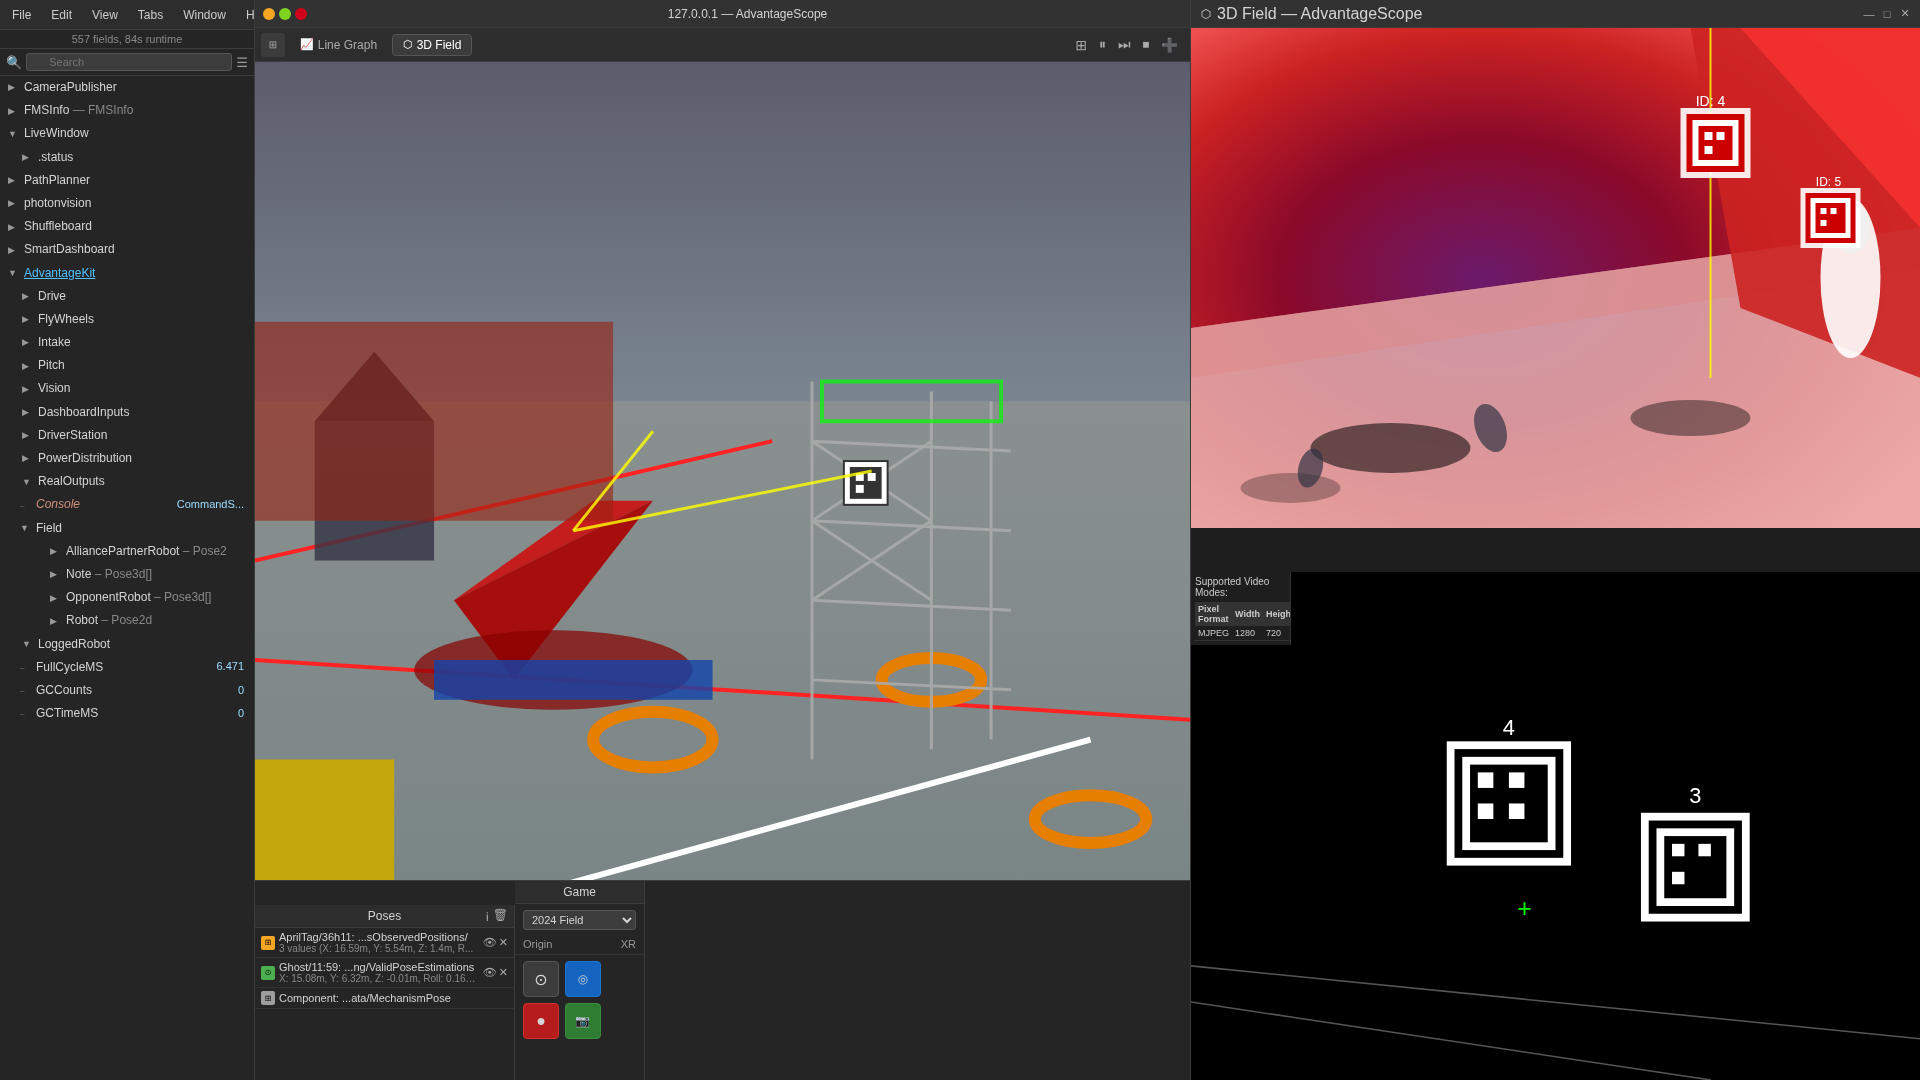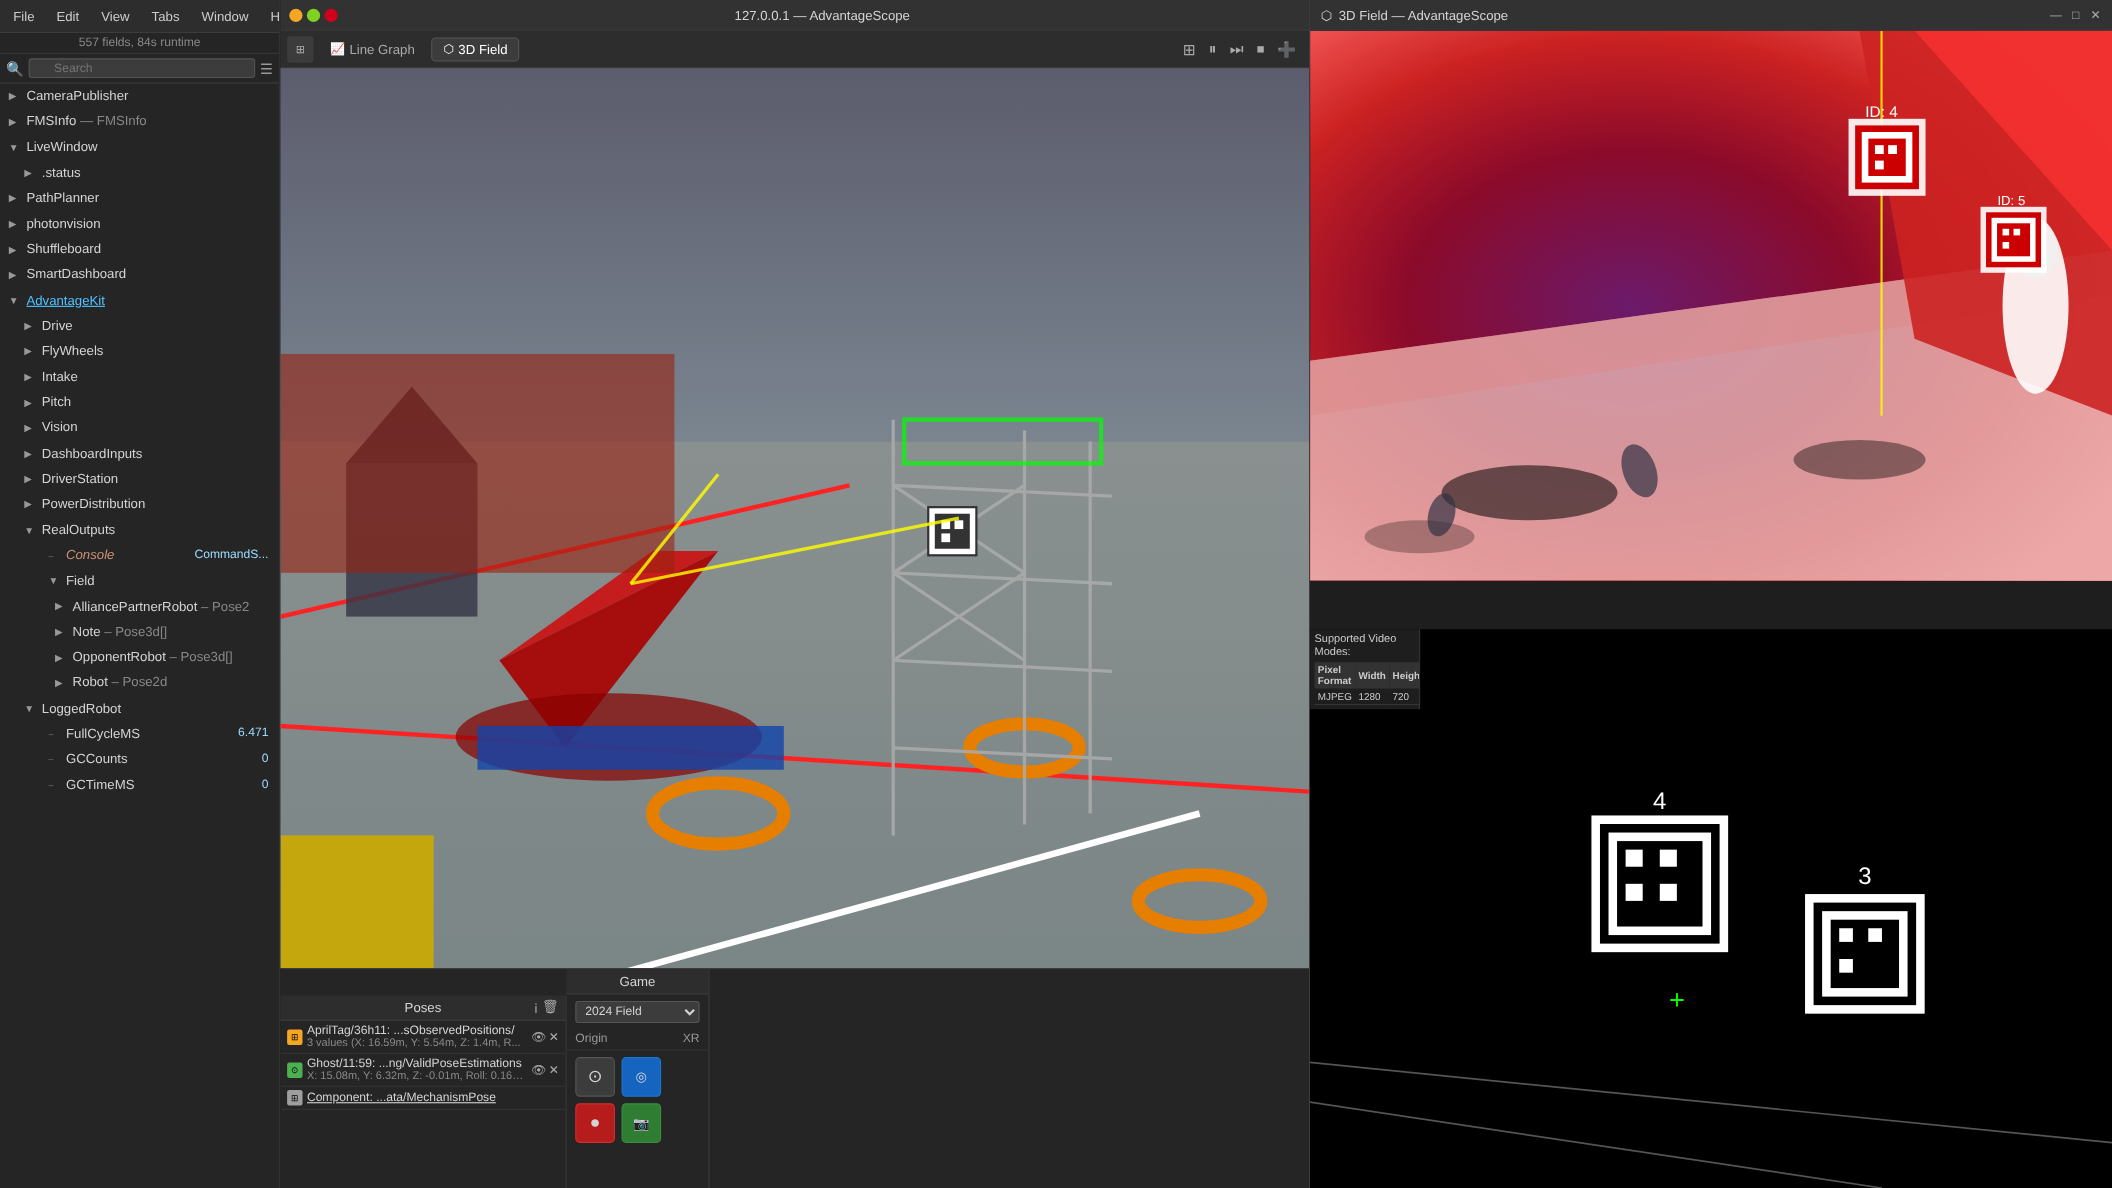--- a/index.html
+++ b/index.html
@@ -99,21 +99,21 @@
     .tree-label.underline { text-decoration: underline; color: #4fc1ff; }
 
     .tree-value {
       margin-left: auto;
       color: #9cdcfe;
       font-size: 11px;
       padding-right: 6px;
     }
 
     .indent-1 { padding-left: 22px; }
-    .indent-2 { padding-left: 44px; }
+    .indent-2 { padding-left: 20px; }
     .indent-3 { padding-left: 50px; }
 
     
     .main-content {
       flex: 1;
       display: flex;
       flex-direction: column;
       height: 100%;
       background: #1e1e1e;
     }
@@ -776,21 +776,21 @@
               <div style="font-size:10px;color:#888;overflow:hidden;text-overflow:ellipsis;white-space:nowrap;">X: 15.08m, Y: 6.32m, Z: -0.01m, Roll: 0.16°, Pit...</div>
             </div>
             <div class="pose-icons">
               <span style="cursor:pointer;color:#aaa;font-size:11px;">👁</span>
               <span style="cursor:pointer;color:#aaa;font-size:11px;">✕</span>
             </div>
           </div>
 
           <div class="pose-item">
             <div style="width:14px;height:14px;background:#9e9e9e;border-radius:2px;flex-shrink:0;display:flex;align-items:center;justify-content:center;font-size:8px;color:#000;">⊞</div>
-            <div style="flex:1;overflow:hidden;text-decoration:underline;">
+            <div style="flex:1;overflow:hidden;">
               <div style="font-size:11px;overflow:hidden;text-overflow:ellipsis;white-space:nowrap;">Component: ...ata/MechanismPose</div>
             </div>
           </div>
 
         </div>
       </div>
 
       <div class="game-panel">
         <div class="panel-header">
           <span>Game</span>
@@ -814,21 +814,21 @@
       </div>
 
     </div>
 
   </div>
 
   <div class="right-panel">
 
     <div class="field-window-bar">
       <div style="width:14px;height:14px;background:#333;border-radius:50%;margin-right:4px;display:flex;align-items:center;justify-content:center;">⬡</div>
-      <span style="font-size:12px;color:#d4d4d4;flex:1;">3D Field — AdvantageScope</span>
+      <span style="font-size:16px;color:#d4d4d4;flex:1;">3D Field — AdvantageScope</span>
       <div class="window-controls">
         <span class="win-ctrl-btn">—</span>
         <span class="win-ctrl-btn">□</span>
         <span class="win-ctrl-btn">✕</span>
       </div>
     </div>
 
     <div class="field-3d-top" style="flex: 0 0 500px; position: relative; overflow: hidden;">
       <svg width="100%" height="100%" viewBox="0 0 730 500" preserveAspectRatio="xMidYMid slice">
         <defs>

